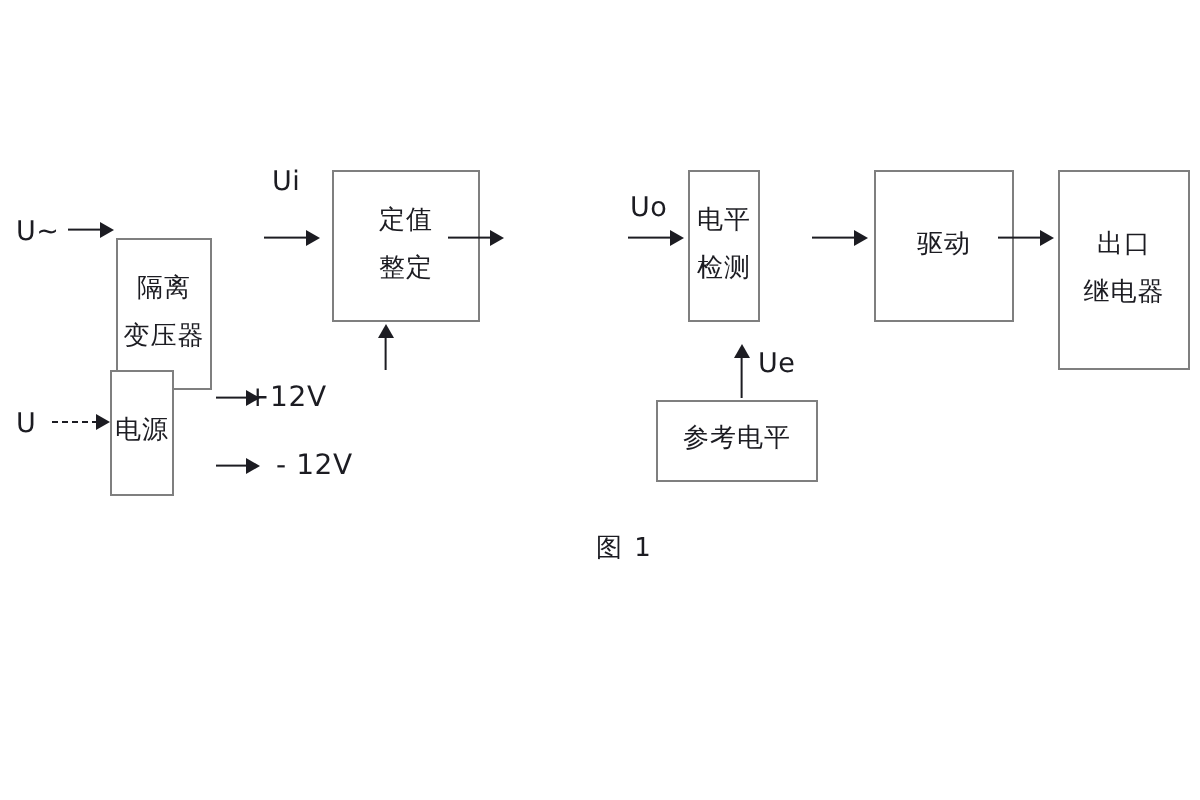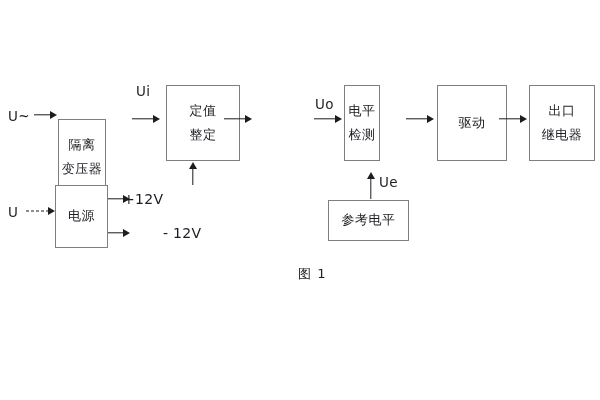--- a/index.html
+++ b/index.html
@@ -128,46 +128,46 @@
 
   <div class="block" style="left:437px;top:85px;width:70px;height:76px;">
     <span class="ln">驱动</span>
   </div>
 
   <div class="arrow arr-h" style="left:499px;top:114px;width:28px;height:10px;">
     <div class="shaft" style="width:22px;"></div>
       <div class="head"></div>
   </div>
 
-  <div class="block" style="left:529px;top:85px;width:66px;height:76px;">
+  <div class="block" style="left:529px;top:85px;width:66px;height:100px;">
     <span class="ln">出口</span>
     <span class="ln">继电器</span>
   </div>
 
   <div class="sig" style="left:8px;top:204px;">U</div>
   <div class="arrow arr-h arr-dash" style="left:26px;top:206px;width:29px;height:10px;">
     <div class="shaft" style="width:23px;"></div>
       <div class="head"></div>
   </div>
 
-  <div class="block" style="left:55px;top:185px;width:53px;height:63px;">
+  <div class="block" style="left:55px;top:185px;width:32px;height:63px;">
     <span class="ln">电源</span>
   </div>
 
   <div class="arrow arr-h" style="left:108px;top:194px;width:22px;height:10px;">
     <div class="shaft" style="width:16px;"></div>
       <div class="head"></div>
   </div>
   <div class="volt" style="left:123px;top:191px;">+12V</div>
 
   <div class="arrow arr-h" style="left:108px;top:228px;width:22px;height:10px;">
     <div class="shaft" style="width:16px;"></div>
       <div class="head"></div>
   </div>
-  <div class="volt" style="left:139px;top:225px;padding-left:24px;">- 12V</div>
+  <div class="volt" style="left:114px;top:225px;padding-left:24px;">- 12V</div>
 
 
   <div class="arrow arr-v" style="left:188px;top:162px;width:10px;height:23px;">
     <div class="shaft" style="height:18px;"></div>
       <div class="head"></div>
   </div>
 
   <div class="block" style="left:328px;top:200px;width:81px;height:41px;">
     <span class="ln">参考电平</span>
   </div>

